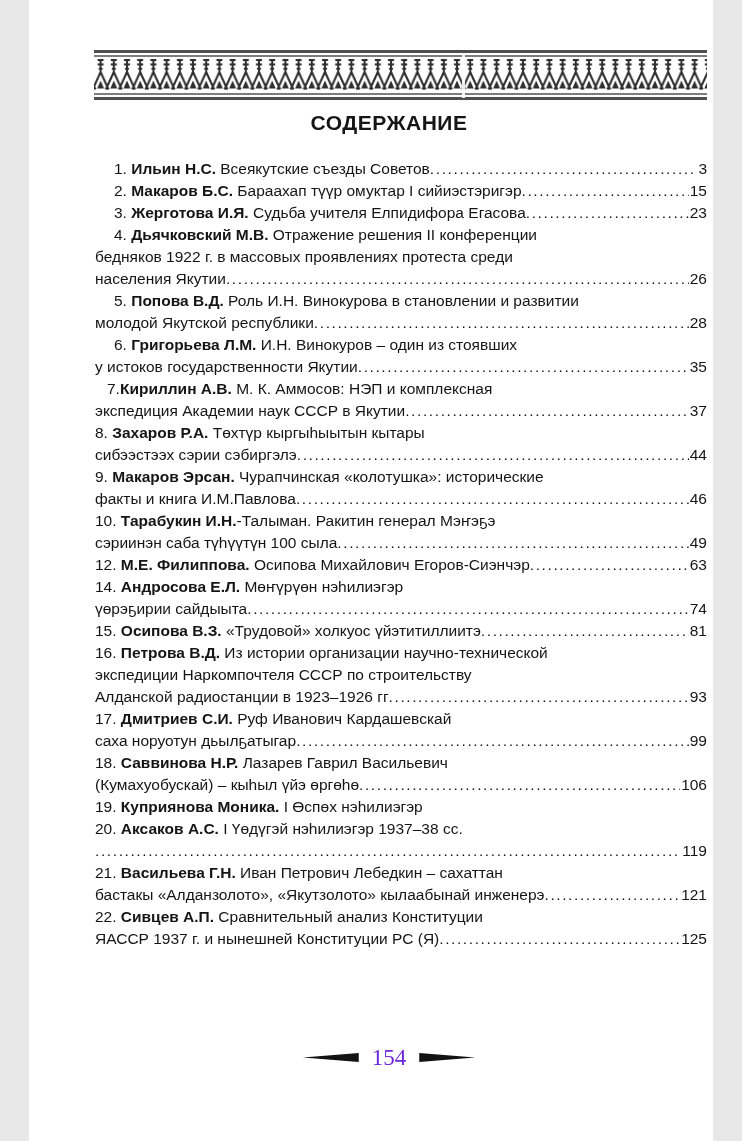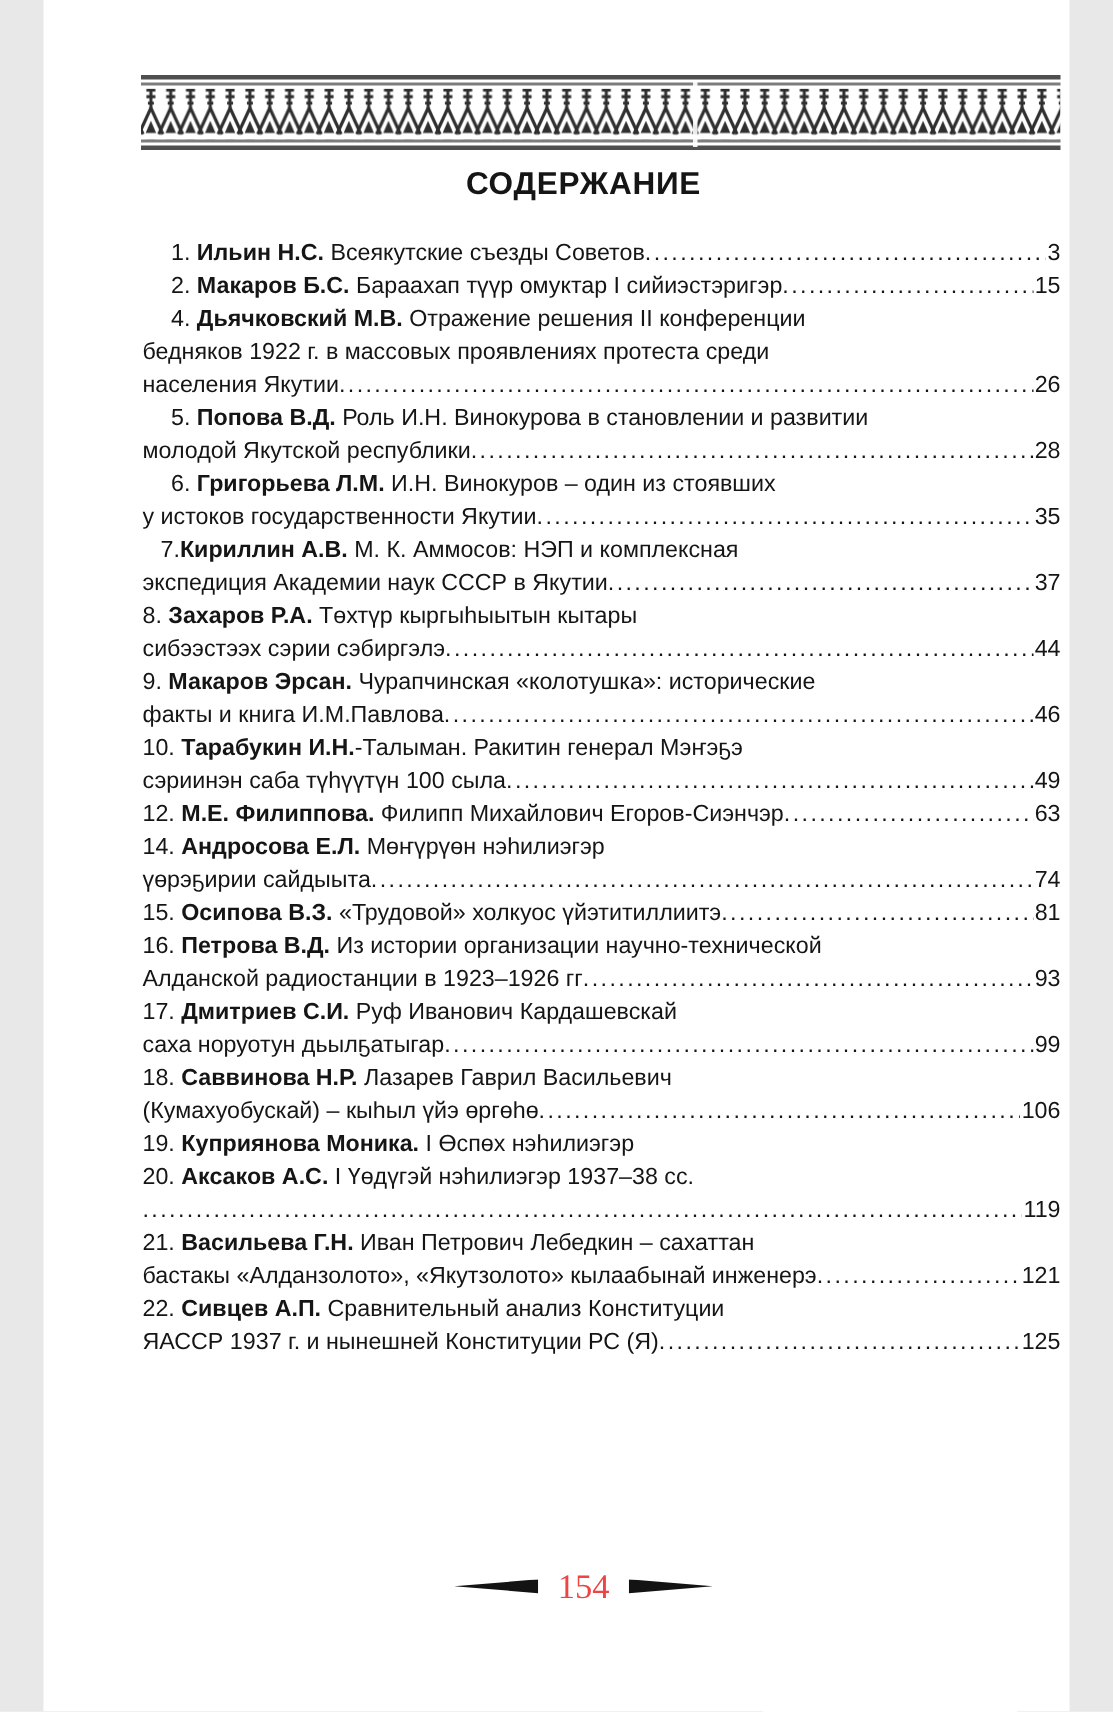--- a/index.html
+++ b/index.html
@@ -36,21 +36,21 @@
     content:"..............................................................................................................................................................";
     letter-spacing:1.6px;
   }
   .pagenum{flex:0 0 auto;padding-left:1px;}
   
   .footer{
     position:absolute;top:1046px;left:0;right:0;
     display:flex;justify-content:center;align-items:center;gap:13px;
     transform:translateX(18px);
   }
-  .folio{font-family:"Liberation Serif",serif;font-size:23px;color:#ef4444;line-height:1;}
+  .folio{font-family:"Liberation Serif",serif;font-size:23px;color:#6d28d9;line-height:1;}
   .arr{width:56px;height:10px;background:#131313;}
   .arr.left{clip-path:polygon(0 50%,100% 4%,100% 96%);}
   .arr.right{clip-path:polygon(0 4%,100% 50%,0 96%);}
 </style>
 </head>
 <body>
 
 <div class="page">
 
   <div class="orn-band">
@@ -92,20 +92,27 @@
         </div>
       </div>
       <div class="toc-entry">
         <div class="toc-line indent last">
           <span class="line-text"><span>2. </span><span class="bold">Макаров Б.С.</span><span> Бараахап түүр омуктар I сийиэстэригэр</span></span>
           <span class="leader"></span>
           <span class="pagenum">15</span>
         </div>
       </div>
       <div class="toc-entry">
+        <div class="toc-line indent last">
+          <span class="line-text"><span>3. </span><span class="bold">Жерготова И.Я.</span><span> Судьба учителя Елпидифора Егасова</span></span>
+          <span class="leader"></span>
+          <span class="pagenum">23</span>
+        </div>
+      </div>
+      <div class="toc-entry">
         <div class="toc-line indent"><span class="line-text"><span>4. </span><span class="bold">Дьячковский М.В.</span><span> Отражение решения II конференции</span></span></div>
         <div class="toc-line"><span class="line-text"><span>бедняков 1922 г. в массовых проявлениях протеста среди</span></span></div>
         <div class="toc-line last">
           <span class="line-text"><span>населения Якутии</span></span>
           <span class="leader"></span>
           <span class="pagenum">26</span>
         </div>
       </div>
       <div class="toc-entry">
         <div class="toc-line indent"><span class="line-text"><span>5. </span><span class="bold">Попова В.Д.</span><span> Роль И.Н. Винокурова в становлении и развитии</span></span></div>
@@ -150,21 +157,21 @@
       <div class="toc-entry">
         <div class="toc-line"><span class="line-text"><span>10. </span><span class="bold">Тарабукин И.Н.</span><span>-Талыман. Ракитин генерал Мэҥэҕэ</span></span></div>
         <div class="toc-line last">
           <span class="line-text"><span>сэриинэн саба түһүүтүн 100 сыла</span></span>
           <span class="leader"></span>
           <span class="pagenum">49</span>
         </div>
       </div>
       <div class="toc-entry">
         <div class="toc-line last">
-          <span class="line-text"><span>12. </span><span class="bold">М.Е. Филиппова.</span><span> Филипп Михайлович Егоров-Сиэнчэр</span></span>
+          <span class="line-text"><span>12. </span><span class="bold">М.Е. Филиппова.</span><span> Осипова Михайлович Егоров-Сиэнчэр</span></span>
           <span class="leader"></span>
           <span class="pagenum">63</span>
         </div>
       </div>
       <div class="toc-entry">
         <div class="toc-line"><span class="line-text"><span>14. </span><span class="bold">Андросова Е.Л.</span><span> Мөҥүрүөн нэһилиэгэр</span></span></div>
         <div class="toc-line last">
           <span class="line-text"><span>үөрэҕирии сайдыыта</span></span>
           <span class="leader"></span>
           <span class="pagenum">74</span>
@@ -172,20 +179,21 @@
       </div>
       <div class="toc-entry">
         <div class="toc-line last">
           <span class="line-text"><span>15. </span><span class="bold">Осипова В.З.</span><span> «Трудовой» холкуос үйэтитиллиитэ</span></span>
           <span class="leader"></span>
           <span class="pagenum">81</span>
         </div>
       </div>
       <div class="toc-entry">
         <div class="toc-line"><span class="line-text"><span>16. </span><span class="bold">Петрова В.Д.</span><span> Из истории организации научно-технической</span></span></div>
+        <div class="toc-line"><span class="line-text"><span>экспедиции Наркомпочтеля СССР по строительству</span></span></div>
         <div class="toc-line last">
           <span class="line-text"><span>Алданской радиостанции в 1923–1926 гг</span></span>
           <span class="leader"></span>
           <span class="pagenum">93</span>
         </div>
       </div>
       <div class="toc-entry">
         <div class="toc-line"><span class="line-text"><span>17. </span><span class="bold">Дмитриев С.И.</span><span> Руф Иванович Кардашевскай</span></span></div>
         <div class="toc-line last">
           <span class="line-text"><span>саха норуотун дьылҕатыгар</span></span>

